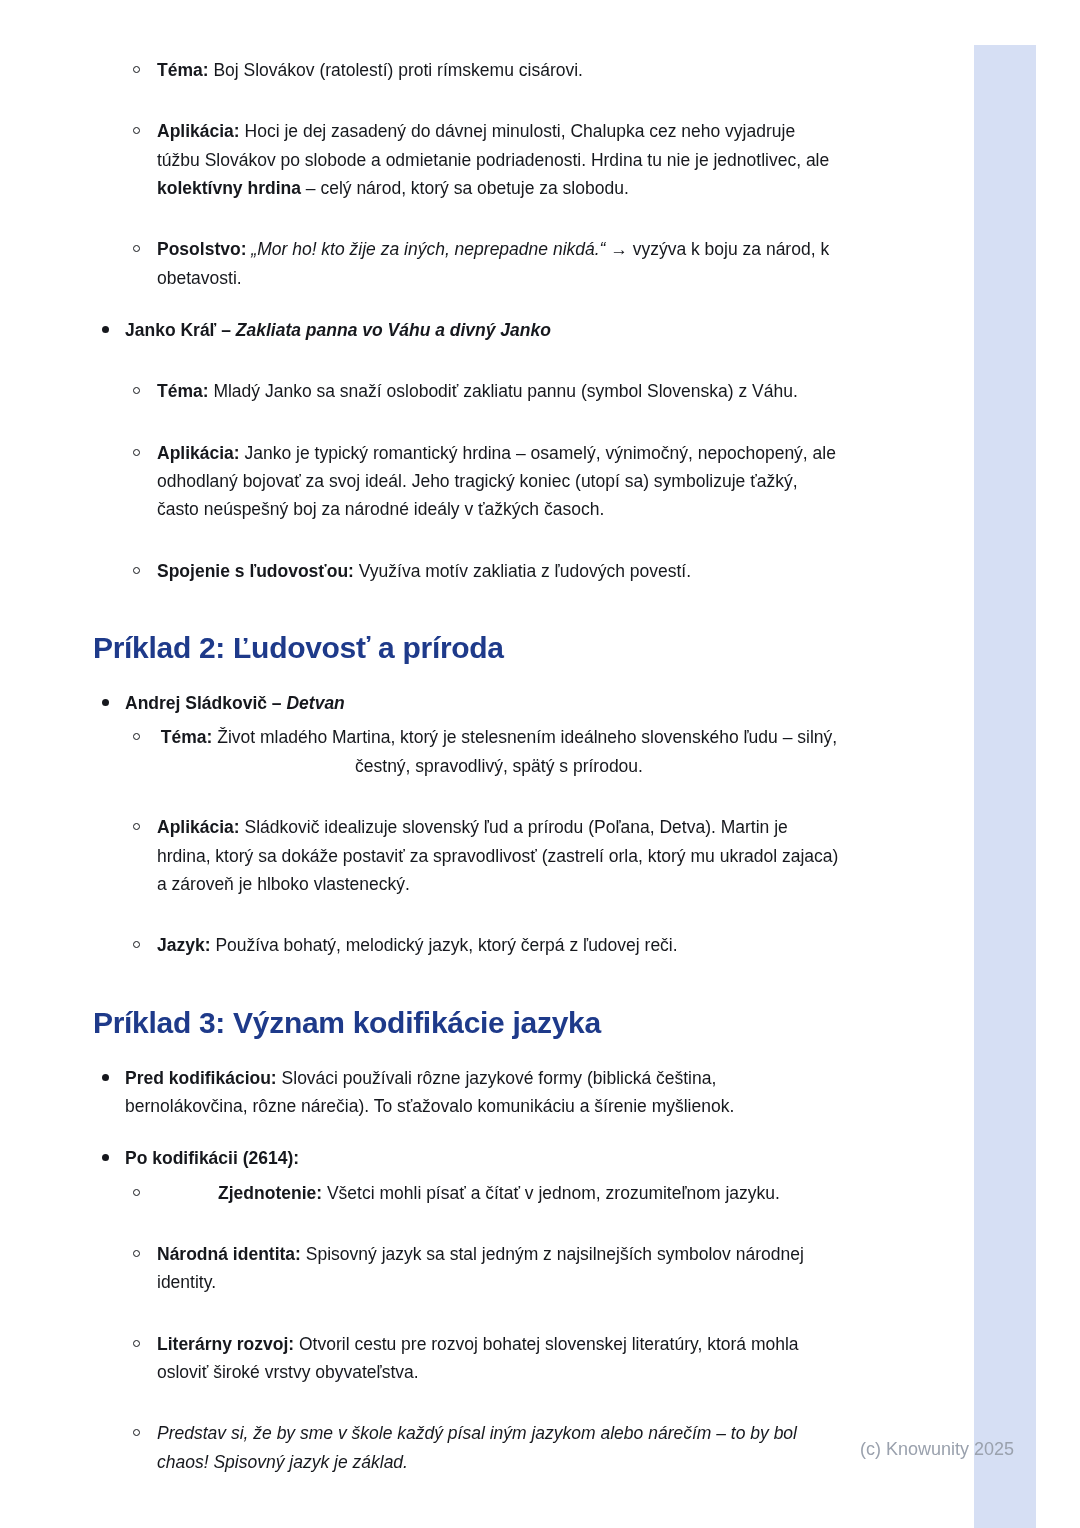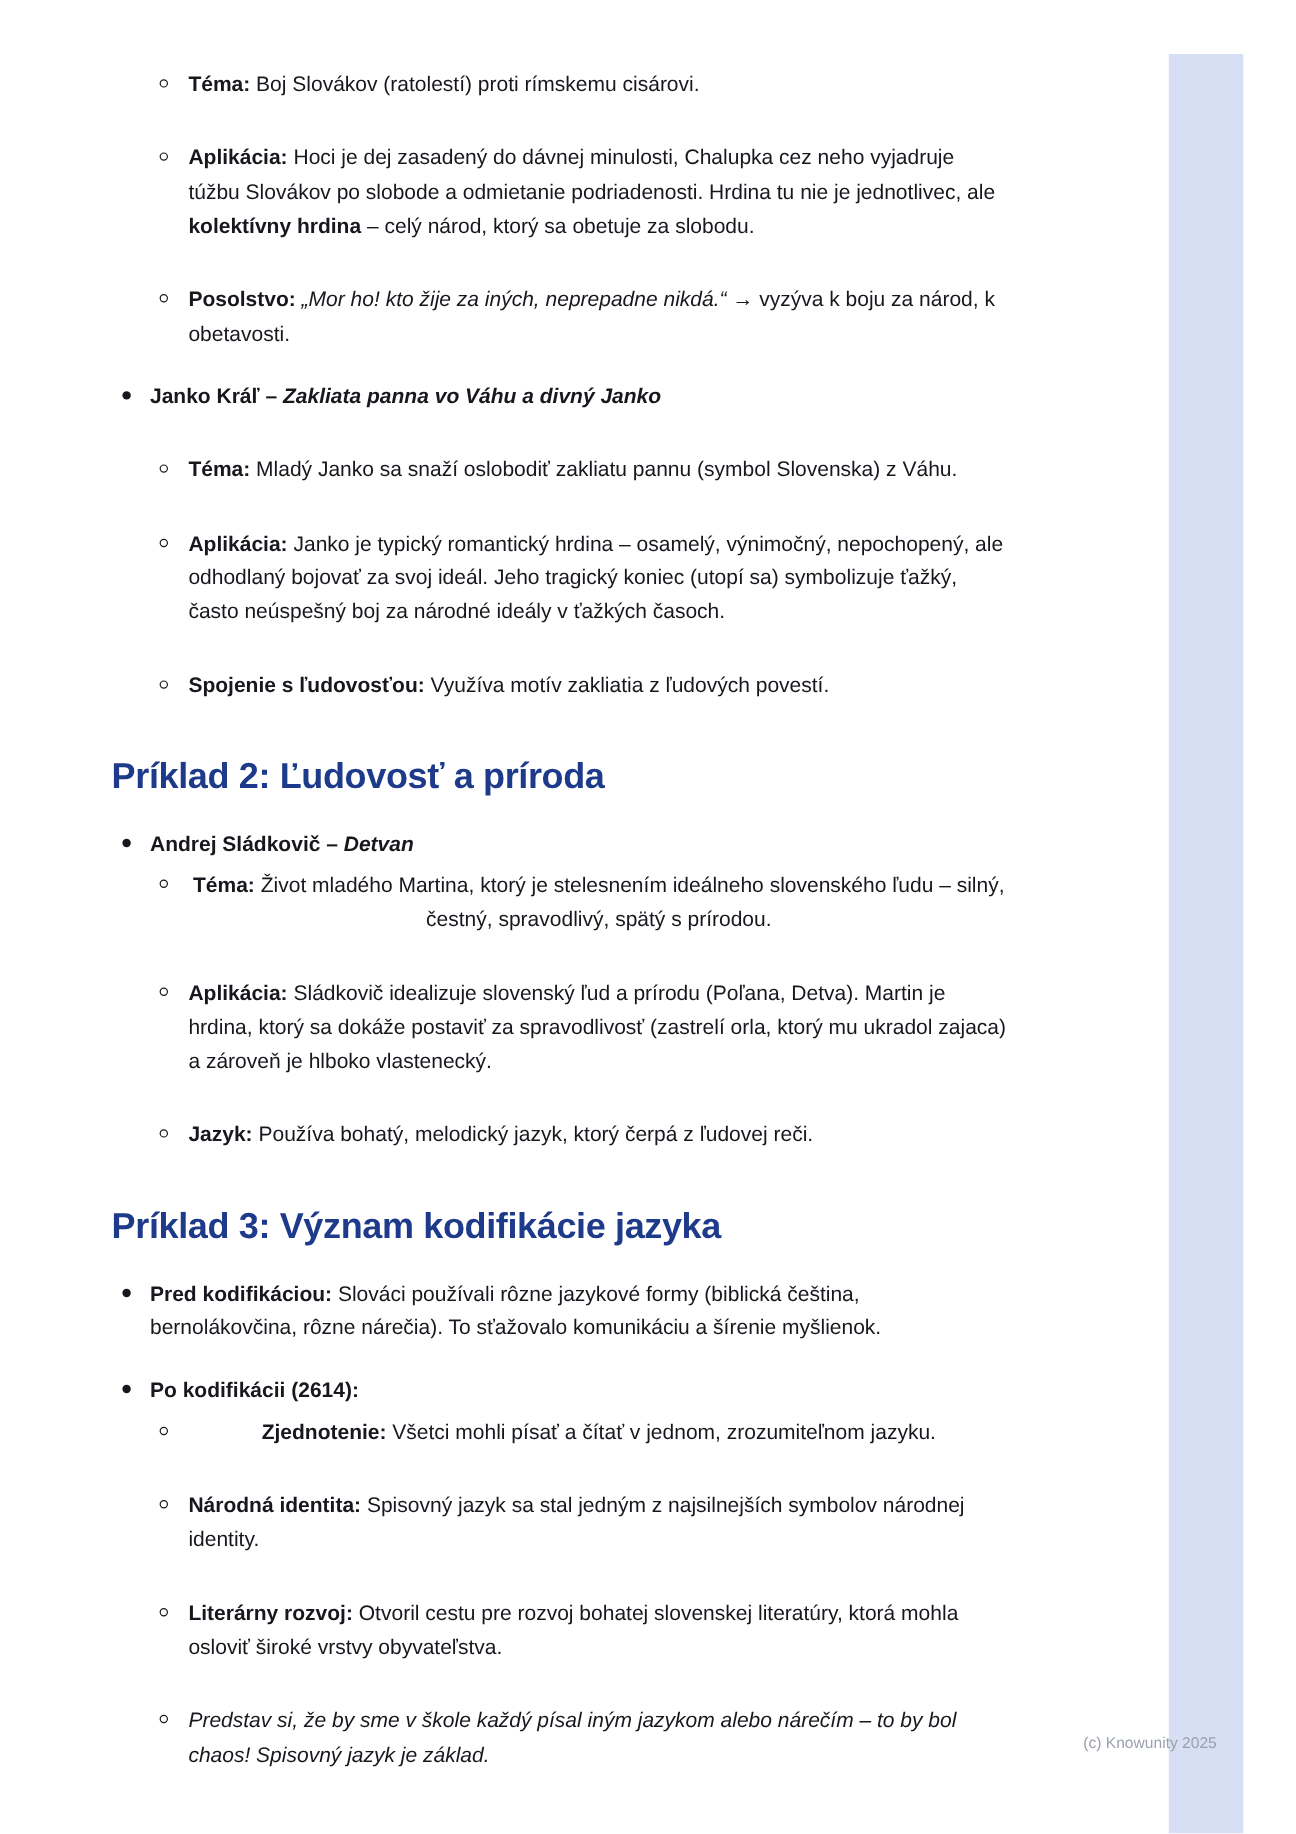--- a/index.html
+++ b/index.html
@@ -68,21 +68,21 @@
     color: var(--heading-color);
     font-size: 30px;
     font-weight: bold;
     letter-spacing: -0.3px;
     margin: 46px 0 24px 0;
   }
   .watermark {
     position: absolute;
     right: 66px;
     bottom: 68px;
-    font-size: 13px;
+    font-size: 18px;
     color: var(--watermark-color);
     z-index: 5;
   }
 </style>
 </head>
 <body>
 
 <div class="page-edge-bar"></div>
 
 <main class="content">

